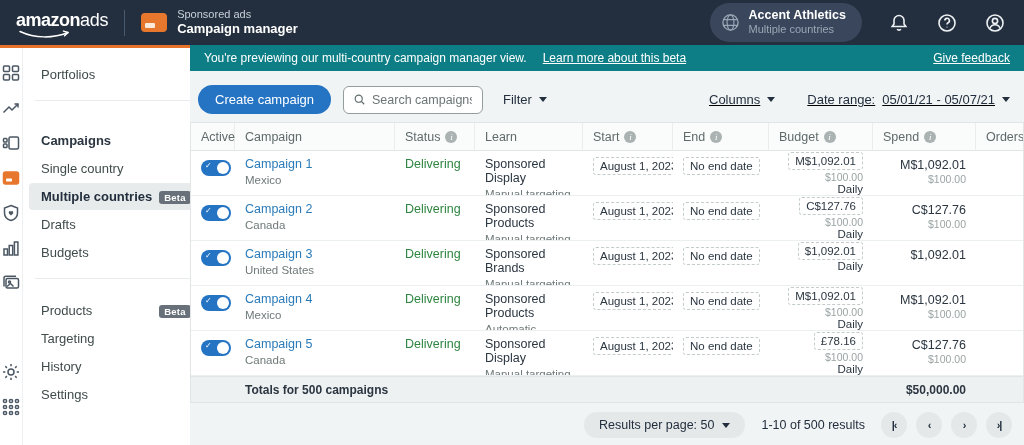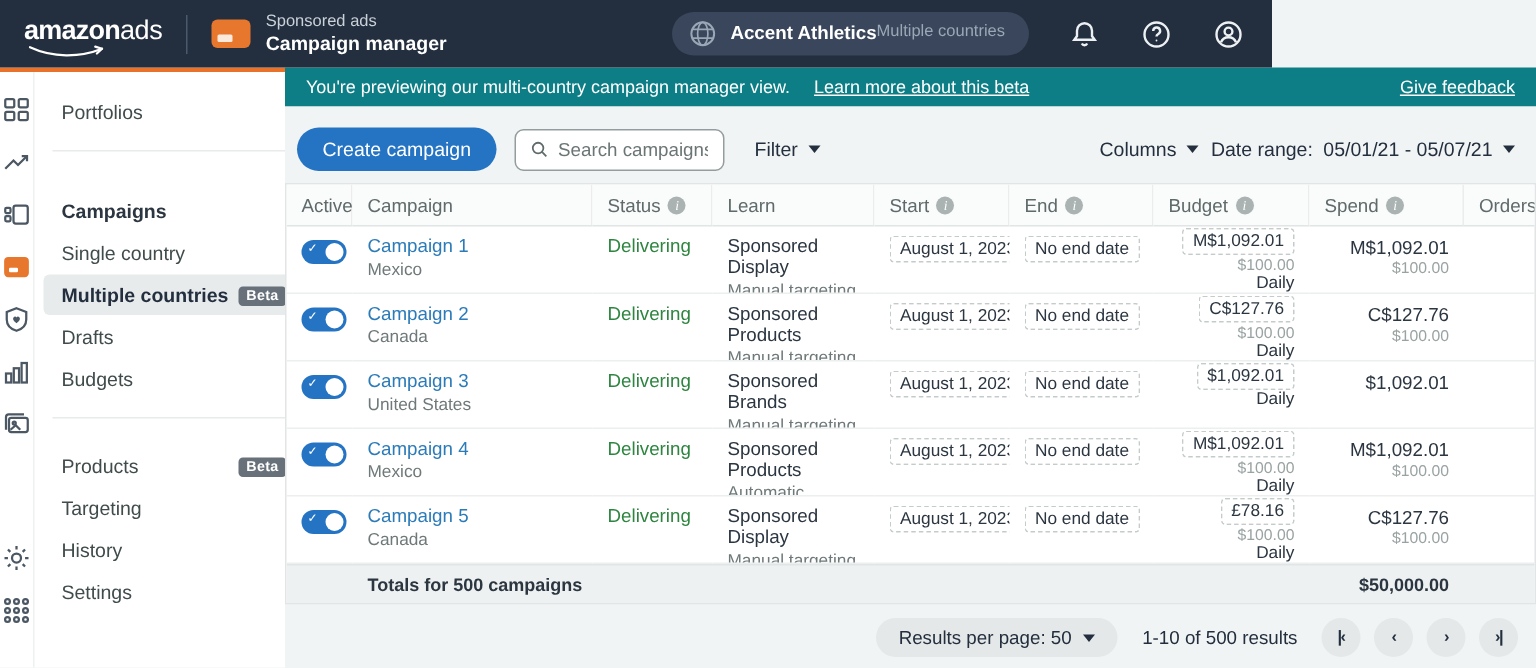--- a/index.html
+++ b/index.html
@@ -1,36 +1,36 @@
 <!DOCTYPE html>
 <html><head>
 <meta charset="utf-8">
 <style>
   * { margin:0; padding:0; box-sizing:border-box; }
   html,body { width:1024px; height:445px; overflow:hidden; background:#f1f4f4;
               font-family:"Liberation Sans", sans-serif; -webkit-font-smoothing:antialiased; }
 
   
-  .topbar { position:absolute; top:0; left:0; width:848px; height:45px; background:#232f3e;
+  .topbar { position:absolute; top:0; left:0; width:1024px; height:45px; background:#232f3e;
             display:flex; align-items:center; padding:0 18px 0 16px; color:#fff; z-index:5; }
   .logo { position:relative; display:flex; align-items:baseline; padding-bottom:4px; }
   .logo .brand { font-size:18px; font-weight:700; letter-spacing:-0.5px; }
   .logo .suffix { font-size:18px; font-weight:400; letter-spacing:-0.3px; }
   .logo svg { position:absolute; left:3px; top:20px; }
   .topbar-divider { width:1px; height:26px; background:#4a5a6e; margin:0 16px; }
   .app-icon { width:26px; height:19px; background:#e8772e; border-radius:4px; position:relative; margin-right:10px; flex:none;}
   .app-icon::after { content:""; position:absolute; left:4px; bottom:4px; width:10px; height:5px;
                      background:#fbe9dc; border-radius:1px; }
   .app-block { display:flex; flex-direction:column; line-height:1.25; }
   .app-eyebrow { font-size:11px; color:#c9d1d9; }
   .app-title { font-size:13px; font-weight:700; color:#fff; }
   .topbar-right { margin-left:auto; display:flex; align-items:center; gap:26px; }
   .account-pill { display:flex; align-items:center; gap:9px; background:#39465b; border-radius:999px;
                   padding:5px 16px 5px 11px; cursor:pointer; }
-  .account-text { display:flex; flex-direction:row; line-height:1.25; }
+  .account-text { display:flex; flex-direction:column; line-height:1.25; }
   .account-name { font-size:12.5px; font-weight:700; color:#fff; }
   .account-scope { font-size:11px; color:#9aa7b6; }
   .top-ic { width:22px; height:22px; display:flex; align-items:center; justify-content:center; cursor:pointer; }
   .top-ic svg { stroke:#eef1f4; fill:none; stroke-width:1.6; }
 
   
   .accent-line { position:absolute; top:45px; left:0; width:190px; height:3px; background:#e8722a; }
   .beta-banner { position:absolute; top:45px; left:190px; width:834px; height:26px; background:#0d7e85;
                  color:#fff; display:flex; align-items:center; font-size:12px; padding:0 14px; }
   .beta-banner a { color:#fff; text-decoration:underline; cursor:pointer; }
@@ -63,21 +63,21 @@
                  font-family:inherit; padding:7px 17px; cursor:pointer; }
   .search-box { display:flex; align-items:center; gap:7px; background:#fff; border:1px solid #949d9d;
                 border-radius:6px; padding:6px 10px; margin-left:12px; width:140px; }
   .search-box input { border:none; outline:none; width:100%; font-size:12.5px; font-family:inherit; color:#2b3641; }
   .search-box input::placeholder { color:#6b7575; }
   .dd { display:flex; align-items:center; gap:7px; font-size:13px; color:#232f3e; cursor:pointer; }
   .dd.filter { margin-left:20px; }
   .chev { width:0; height:0; border-left:4px solid transparent; border-right:4px solid transparent;
           border-top:5px solid #232f3e; }
   .toolbar-spacer { flex:1; }
-  .toolbar-right { display:flex; align-items:flex-end; gap:8px; }
+  .toolbar-right { display:flex; align-items:flex-end; gap:32px;text-decoration:underline; }
 
   
   .table-wrap { background:#fff; border:1px solid #e1e5e5; overflow:hidden; }
   .tgrid { display:grid; grid-template-columns:44px 160px 80px 108px 90px 96px 104px 103px 80px; width:865px; }
   .th { background:#fafbfb; border-bottom:1px solid #e1e5e5; border-right:1px solid #ececec;
         padding:7px 10px; font-size:12.5px; color:#5f6a6a; display:flex; align-items:center; gap:5px; height:28px; }
   .th:nth-child(9) { border-right:none; }
   .info-ic { width:12px; height:12px; border-radius:50%; background:#aab2b2; color:#fff; font-size:9px;
              display:inline-flex; align-items:center; justify-content:center; font-style:italic;
              font-family:"Liberation Serif", serif; flex:none; }

